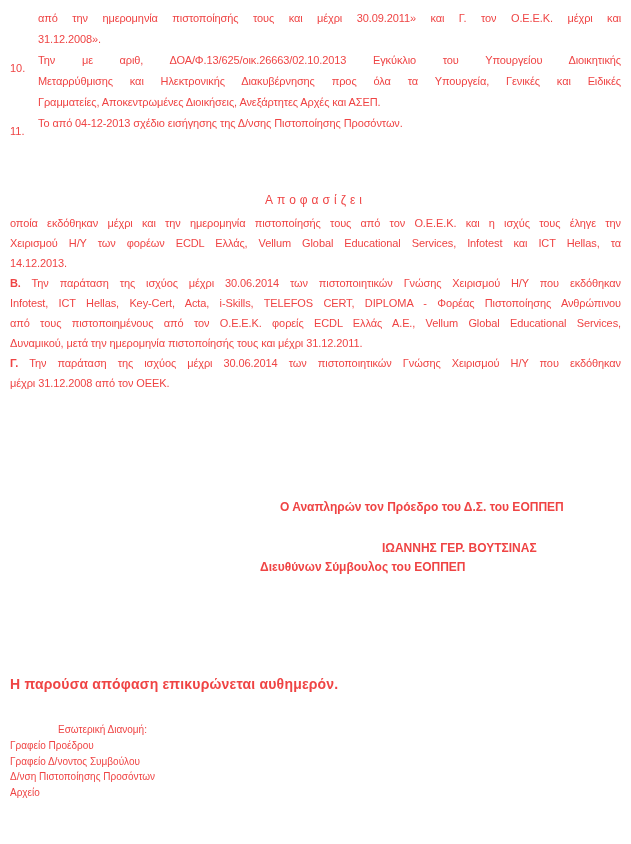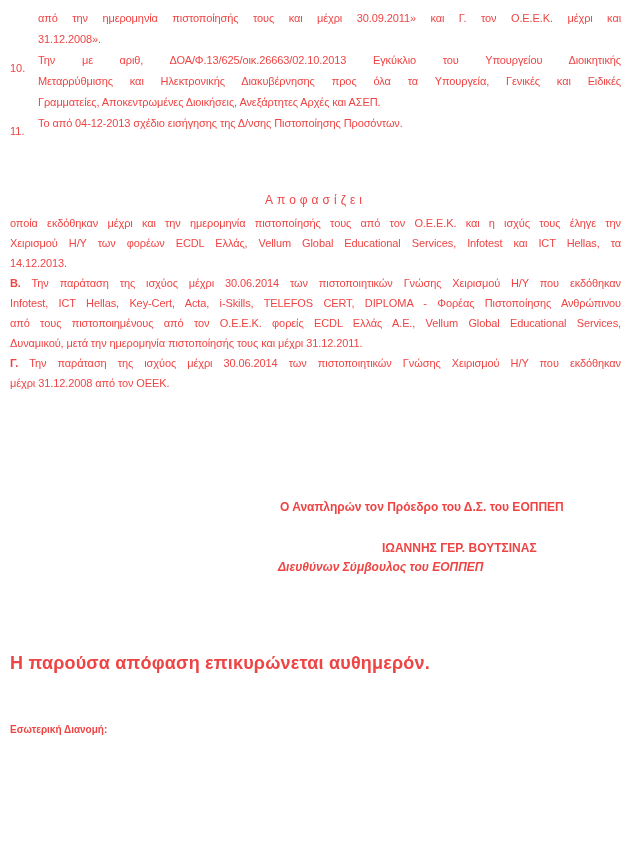--- a/index.html
+++ b/index.html
@@ -60,40 +60,40 @@
   .plabel { font-weight: 700; }
   
   .sig {
     position: absolute;
     font-weight: 700;
     font-size: 12px;
     white-space: nowrap;
   }
   .sig-capacity { top: 488px; left: 280px; margin-top: 12px; }
   .sig-name     { top: 541px; left: 340px; margin-left: 42px; }
-  .sig-title    { top: 560px; left: 278px; font-style: italic; }
+  .sig-title    { top: 560px; left: 260px; }
   
   .closing {
     position: absolute;
-    top: 653px;
+    top: 676px;
     left: 10px;
     font-weight: 700;
-    font-size: 18px;
+    font-size: 14px;
     letter-spacing: 0.2px;
     white-space: nowrap;
   }
   
   .dist {
     position: absolute;
     top: 722px;
     left: 10px;
     font-size: 10px;
     line-height: 15.8px;
   }
-  .dist-head { font-weight: 700; }
+  .dist-head { font-weight: 400; margin-left: 48px; }
 </style>
 </head>
 <body>
 
 <div class="doc-page">
 
   <div class="top-block">
     <div class="cont-par">
         <div class="tline">από την ημερομηνία πιστοποίησής τους και μέχρι 30.09.2011» και Γ. τον Ο.Ε.Ε.Κ. μέχρι και</div>
         <div class="tline tline-last">31.12.2008».</div>
@@ -137,15 +137,21 @@
   </div>
 
   <div class="sig sig-capacity">Ο Αναπληρών τον Πρόεδρο του Δ.Σ. του ΕΟΠΠΕΠ</div>
   <div class="sig sig-name">ΙΩΑΝΝΗΣ ΓΕΡ. ΒΟΥΤΣΙΝΑΣ</div>
   <div class="sig sig-title">Διευθύνων Σύμβουλος του ΕΟΠΠΕΠ</div>
 
   <div class="closing">Η παρούσα απόφαση επικυρώνεται αυθημερόν.</div>
 
   <div class="dist">
     <div class="dist-head">Εσωτερική Διανομή:</div>
+    <div class="dist-list">
+        <div class="dist-item">Γραφείο Προέδρου</div>
+        <div class="dist-item">Γραφείο Δ/νοντος Συμβούλου</div>
+        <div class="dist-item">Δ/νση Πιστοποίησης Προσόντων</div>
+        <div class="dist-item">Αρχείο</div>
+      </div>
   </div>
 
 </div>
 
 </body></html>

